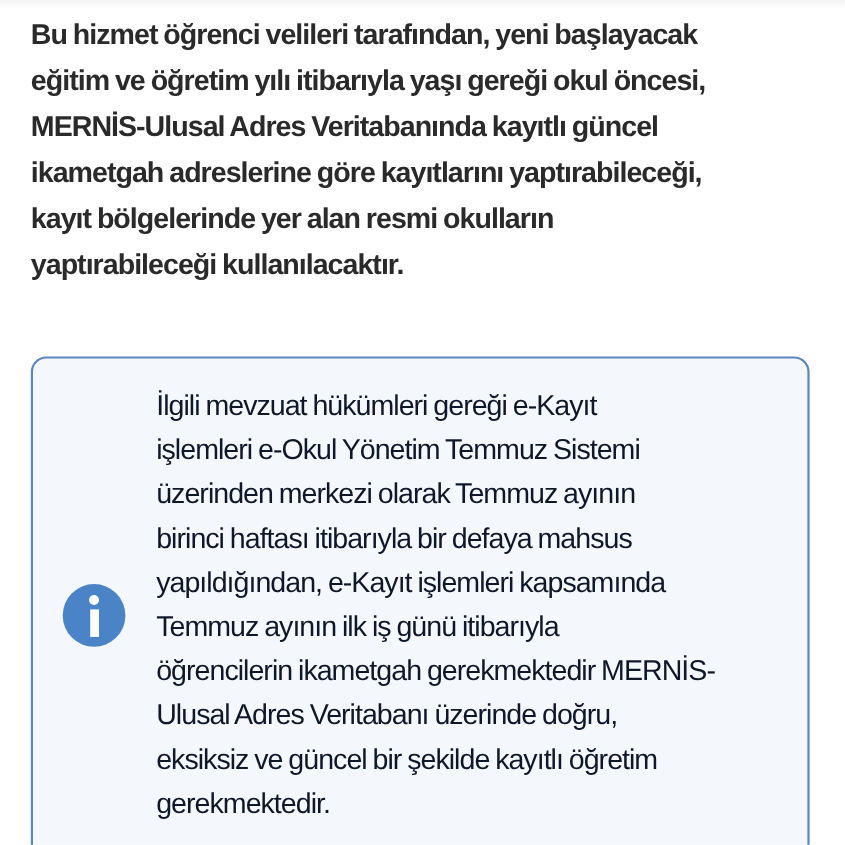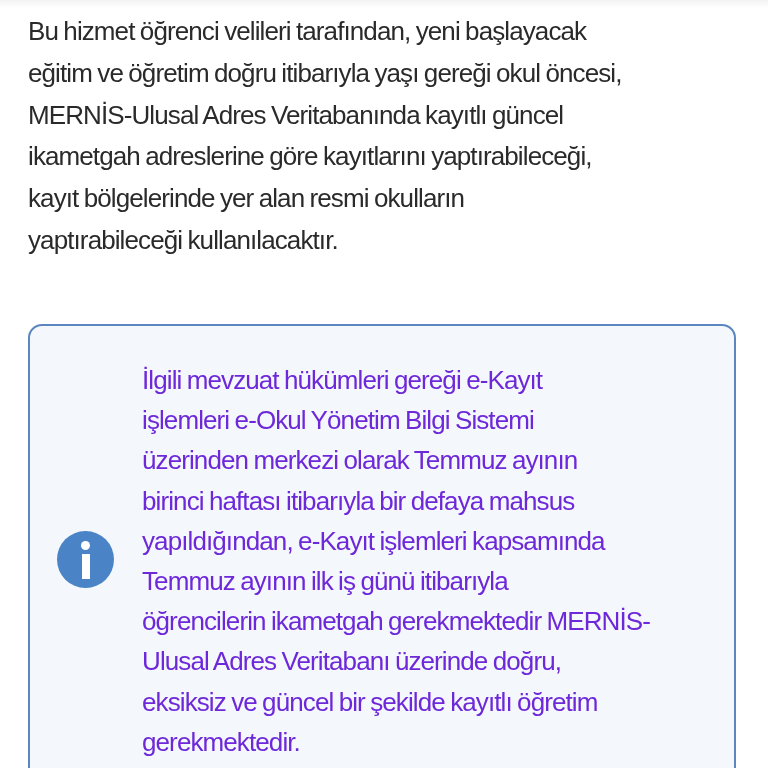--- a/index.html
+++ b/index.html
@@ -26,21 +26,21 @@
       left: 28px;
       top: 11px;
       width: 720px;
       margin: 0;
       font-size: 26px;
       line-height: 41.8px;
       letter-spacing: -0.9px;
       word-spacing: -1px;
       color: #2a2a2a;
     }
-    .intro .line { display: block; white-space: nowrap; }
+    .intro .line { display: block; white-space: nowrap; font-weight: bold; }
     .notice {
       position: absolute;
       left: 28px;
       top: 324px;
       width: 708px;
       height: 470px;
       border: 2px solid #5b86c0;
       border-radius: 14px;
       background: #f4f7fb;
       box-sizing: border-box;
@@ -63,53 +63,53 @@
     }
     .notice .info-icon .bar {
       position: absolute;
       left: 24.5px; top: 23px;
       width: 8px; height: 25px;
       background: #ffffff;
     }
     .notice-text {
       position: absolute;
       left: 112px;
-      top: 34px;
+      top: 22px;
       width: 580px;
       margin: 0;
       font-size: 26px;
       line-height: 40.2px;
       letter-spacing: -0.9px;
       word-spacing: -1px;
-      color: #6d28d9;
+      color: #0f172a;
     }
     .notice-text .line { display: block; white-space: nowrap; }
   </style>
 </head>
 <body>
 
 <div class="top-strip"></div>
 
 <p class="intro">
   <span class="line">Bu hizmet öğrenci velileri tarafından, yeni başlayacak</span>
-  <span class="line">eğitim ve öğretim doğru itibarıyla yaşı gereği okul öncesi,</span>
+  <span class="line">eğitim ve öğretim yılı itibarıyla yaşı gereği okul öncesi,</span>
   <span class="line">MERNİS-Ulusal Adres Veritabanında kayıtlı güncel</span>
   <span class="line">ikametgah adreslerine göre kayıtlarını yaptırabileceği,</span>
   <span class="line">kayıt bölgelerinde yer alan resmi okulların</span>
   <span class="line">yaptırabileceği kullanılacaktır.</span>
 </p>
 
 <div class="notice">
   <div class="info-icon">
     <span class="dot"></span>
     <span class="bar"></span>
   </div>
   <p class="notice-text">
     <span class="line">İlgili mevzuat hükümleri gereği e-Kayıt</span>
-    <span class="line">işlemleri e-Okul Yönetim Bilgi Sistemi</span>
+    <span class="line">işlemleri e-Okul Yönetim Temmuz Sistemi</span>
     <span class="line">üzerinden merkezi olarak Temmuz ayının</span>
     <span class="line">birinci haftası itibarıyla bir defaya mahsus</span>
     <span class="line">yapıldığından, e-Kayıt işlemleri kapsamında</span>
     <span class="line">Temmuz ayının ilk iş günü itibarıyla</span>
     <span class="line">öğrencilerin ikametgah gerekmektedir MERNİS-</span>
     <span class="line">Ulusal Adres Veritabanı üzerinde doğru,</span>
     <span class="line">eksiksiz ve güncel bir şekilde kayıtlı öğretim</span>
     <span class="line">gerekmektedir.</span>
   </p>
 </div>

